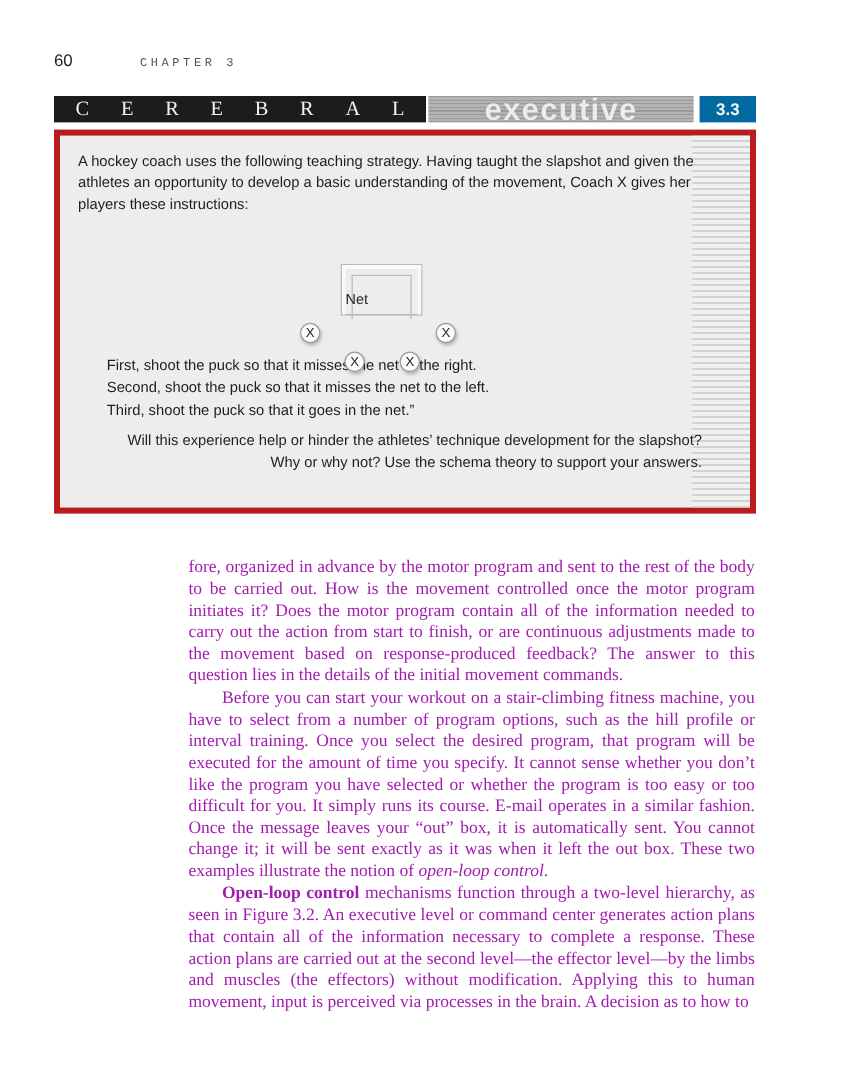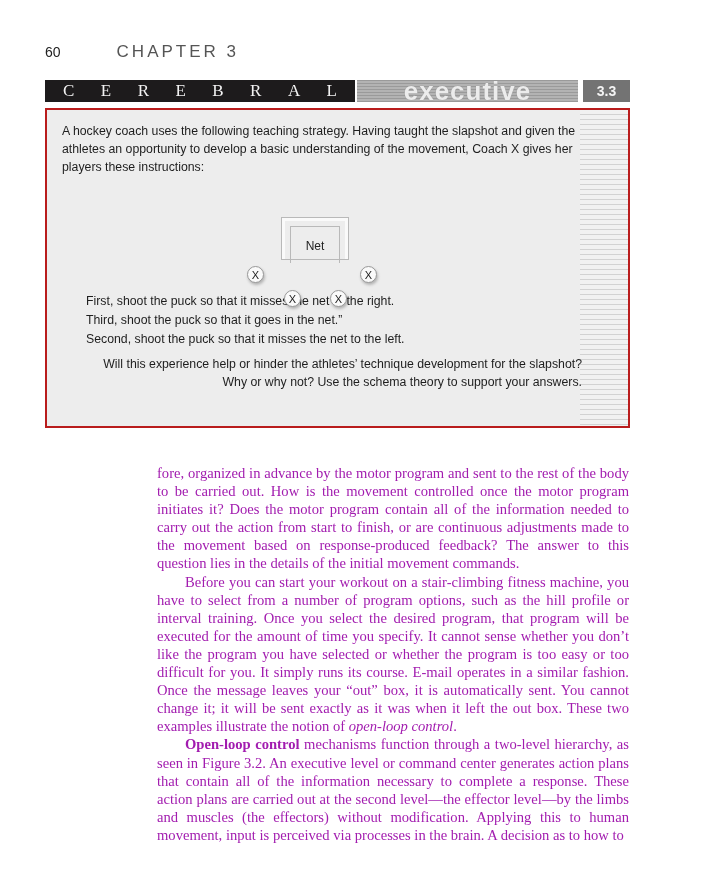--- a/index.html
+++ b/index.html
@@ -1,49 +1,49 @@
 <!DOCTYPE html>
 <html><head>
 <meta charset="utf-8">
 <style>
   html, body { margin:0; padding:0; background:#ffffff; }
   body { width:707px; height:896px; position:relative; overflow:hidden; }
   .page-header { position:absolute; left:45px; top:42px; height:20px; display:flex; align-items:baseline;gap:42px; }
   .page-num { font-family:"Liberation Sans", sans-serif; font-size:14px; color:#222; margin-right:14px; }
-  .chapter { font-family:Liberation Sans, sans-serif; font-size:17px; letter-spacing:3px; color:#555; }
+  .chapter { font-family:Liberation Mono, monospace; font-size:10px; letter-spacing:3px; color:#555; }
 
   .banner { position:absolute; left:45px; top:80px; width:585px; height:22px; }
   .banner-cerebral { position:absolute; left:0; top:0; width:310px; height:22px; background:#1d1b1c;
     display:flex; justify-content:space-between; align-items:center; padding:0 18px 0 18px; box-sizing:border-box;
     font-family:"Liberation Serif", serif; font-size:17px; color:#f2f2f2; }
   .banner-challenge { position:absolute; left:312px; top:0; width:221px; height:22px;
     background: repeating-linear-gradient(to bottom, #9a9a9a 0px, #9a9a9a 1px, #b3b3b3 1px, #b3b3b3 3px);
     display:flex; align-items:center; justify-content:center;
     font-family:"Liberation Sans", sans-serif; font-weight:bold; font-size:26px; color:#ececec; letter-spacing:1px;
     text-shadow: 0 0 1px #888; line-height:22px; }
-  .banner-num { position:absolute; left:538px; top:0; width:47px; height:22px; background:#737373;
+  .banner-num { position:absolute; left:538px; top:0; width:47px; height:22px; background:#0369a1;
     color:#f4f4f4; font-family:"Liberation Sans", sans-serif; font-weight:bold; font-size:14px;
     display:flex; align-items:center; justify-content:center; }
 
   .challenge-box { position:absolute; left:45px; top:108px; width:585px; height:320px; background:#ededed;
-    border:2px solid #b91c1c; box-sizing:border-box; }
+    border:5px solid #b91c1c; box-sizing:border-box; }
   .stripes { position:absolute; right:0; top:0; width:48px; height:100%;
     background: repeating-linear-gradient(to bottom, #f1f1f1 0px, #f1f1f1 4px, #d2d2d2 4px, #d2d2d2 5px); }
   .box-text { position:absolute; left:15px; top:12px; width:520px; font-family:"Liberation Sans", sans-serif;
     font-size:12.3px; line-height:18px; color:#1e1e1e; }
   .box-text p { margin:0; }
   .indent-block { margin-left:24px !important; }
   .p-gap { margin-top:6px !important; }
   .first-indent { text-indent:24px;text-align:right; }
 
   .diagram { position:absolute; left:0; top:0; width:585px; height:320px; pointer-events:none; }
   .net { position:absolute; left:235px; top:108px; width:60px; height:38px; border:3px solid #fafafa; border-bottom:none;
     box-shadow: 0 0 0 1px #b9b9b9; background:transparent; }
   .net-inner { position:absolute; left:5px; top:5px; width:48px; height:36px; border:1px solid #b9b9b9; border-bottom:none; }
-  .net-label { position:absolute; left:0; top:18px; width:100%; text-align:center; font-family:"Liberation Sans", sans-serif;
+  .net-label { position:absolute; left:0; top:18px; width:100%; font-family:"Liberation Sans", sans-serif;
     font-size:12px; color:#222; }
   .player { position:absolute; width:17px; height:17px; border-radius:50%; background:#fafafa; border:1px solid #999;
     box-shadow: 1px 2px 3px rgba(0,0,0,0.25); font-family:"Liberation Sans", sans-serif; font-size:11px; color:#222;
     display:flex; align-items:center; justify-content:center; box-sizing:border-box; }
 
   .body-text { position:absolute; left:157px; top:464px; width:472px; font-family:"Liberation Serif", serif;
     font-size:14.6px; line-height:18.1px; color:#a21caf; text-align:justify; }
   .body-text p { margin:0; }
   .body-text .indent { text-indent:28px; }
   .body-text b { font-weight:bold; }
@@ -72,22 +72,22 @@
   <div class="banner-num">3.3</div>
 </div>
 
 <div class="challenge-box">
   <div class="stripes"></div>
 
   <div class="box-text">
     <p>A hockey coach uses the following teaching strategy. Having taught the slapshot and given the athletes an opportunity to develop a basic understanding of the movement, Coach X gives her players these instructions:</p>
     <div style="height:116px;"></div>
     <p class="indent-block" style="line-height:19px;">First, shoot the puck so that it misses the net to the right.</p>
+    <p class="indent-block" style="line-height:19px;">Second, shoot the puck so that it misses the net to the left.</p>
     <p class="indent-block" style="line-height:19px;">Third, shoot the puck so that it goes in the net.”</p>
-    <p class="indent-block" style="line-height:19px;">Second, shoot the puck so that it misses the net to the left.</p>
     <p class="first-indent p-gap">Will this experience help or hinder the athletes’ technique development for the slapshot? Why or why not? Use the schema theory to support your answers.</p>
   </div>
 
   <div class="diagram">
     <div class="net">
       <div class="net-inner"></div>
       <div class="net-label">Net</div>
     </div>
     <div class="player" style="left:200px; top:156px;">X</div>
     <div class="player" style="left:313px; top:156px;">X</div>

